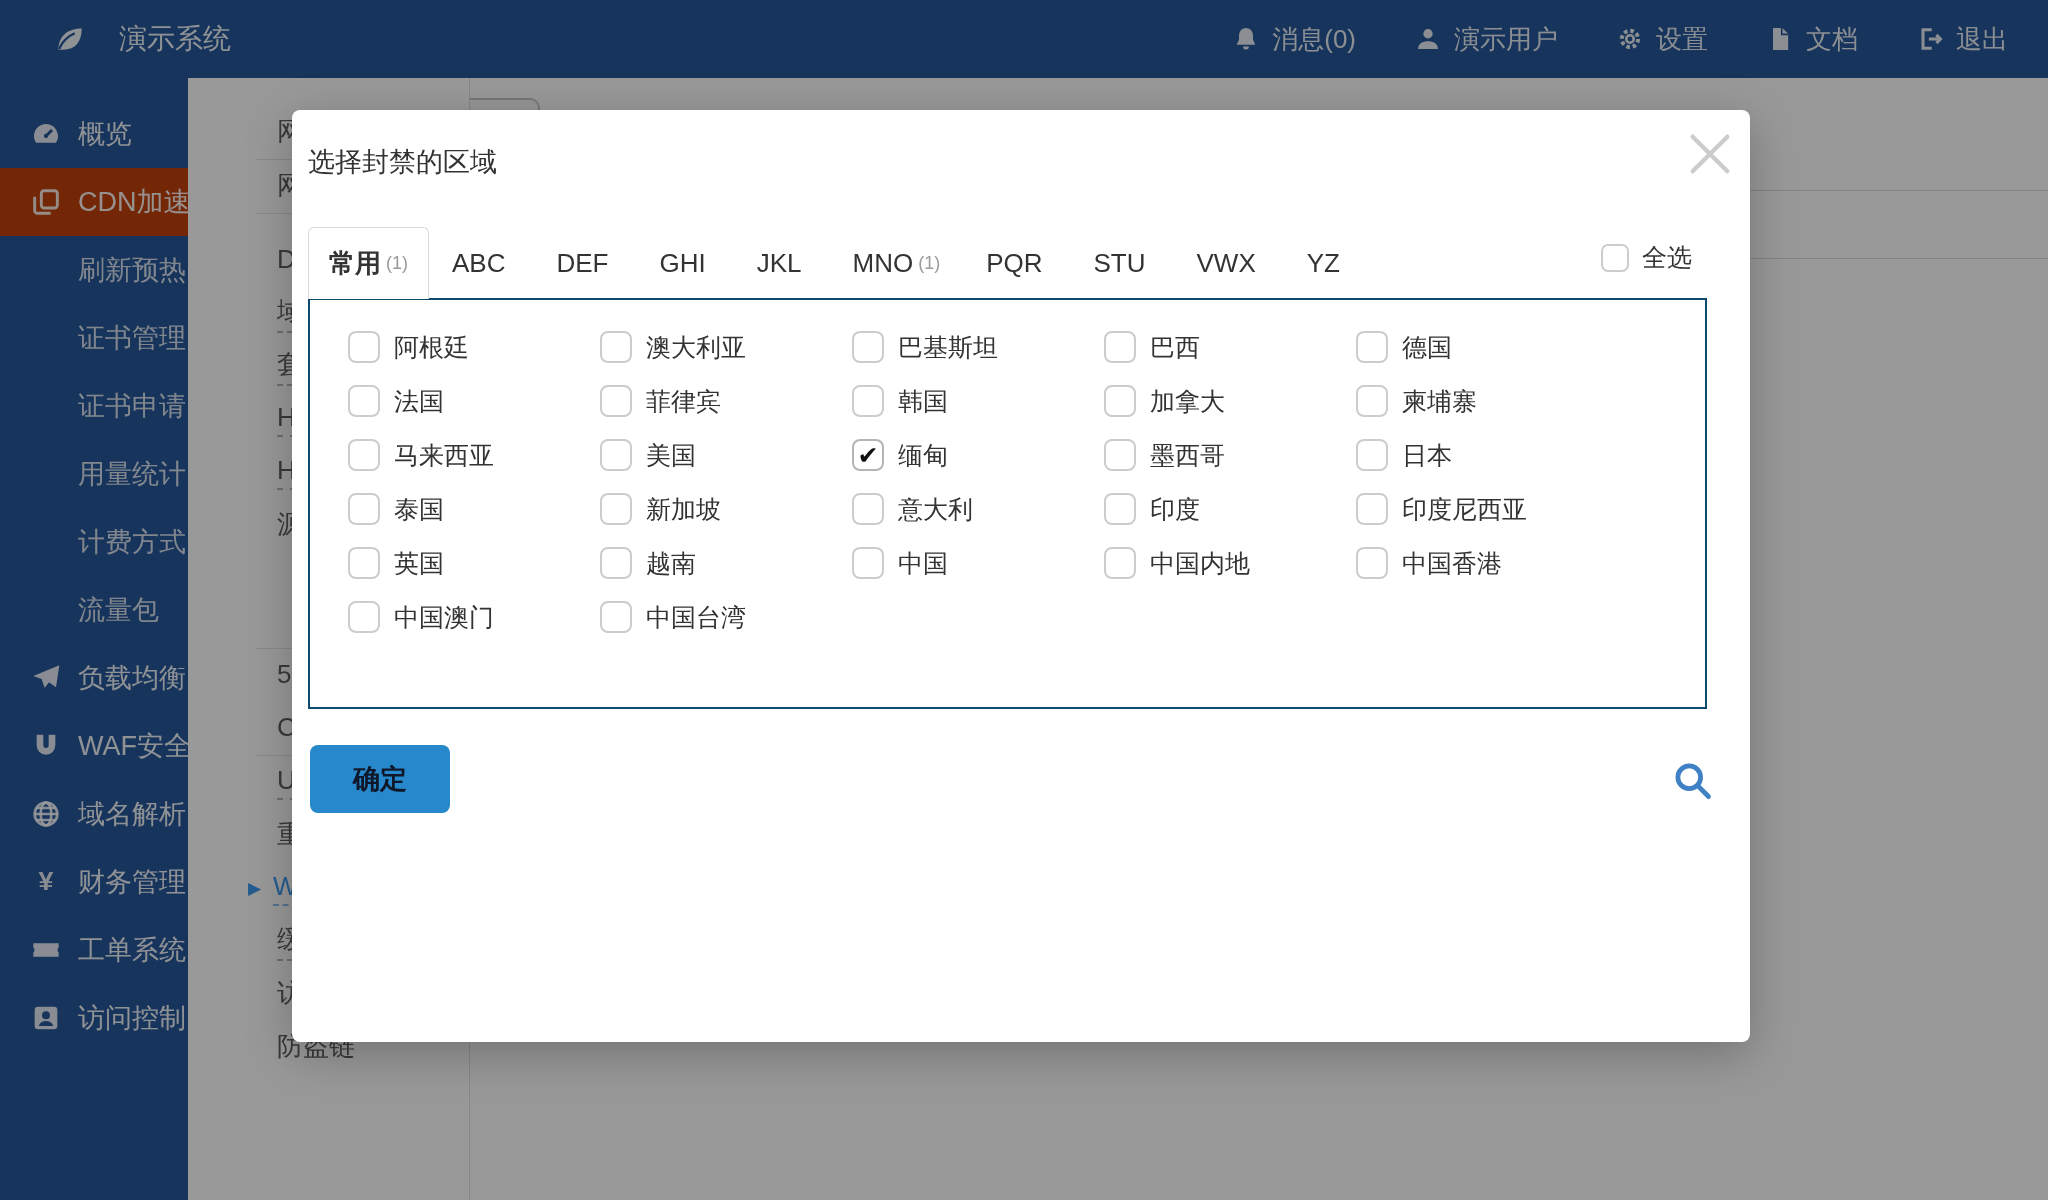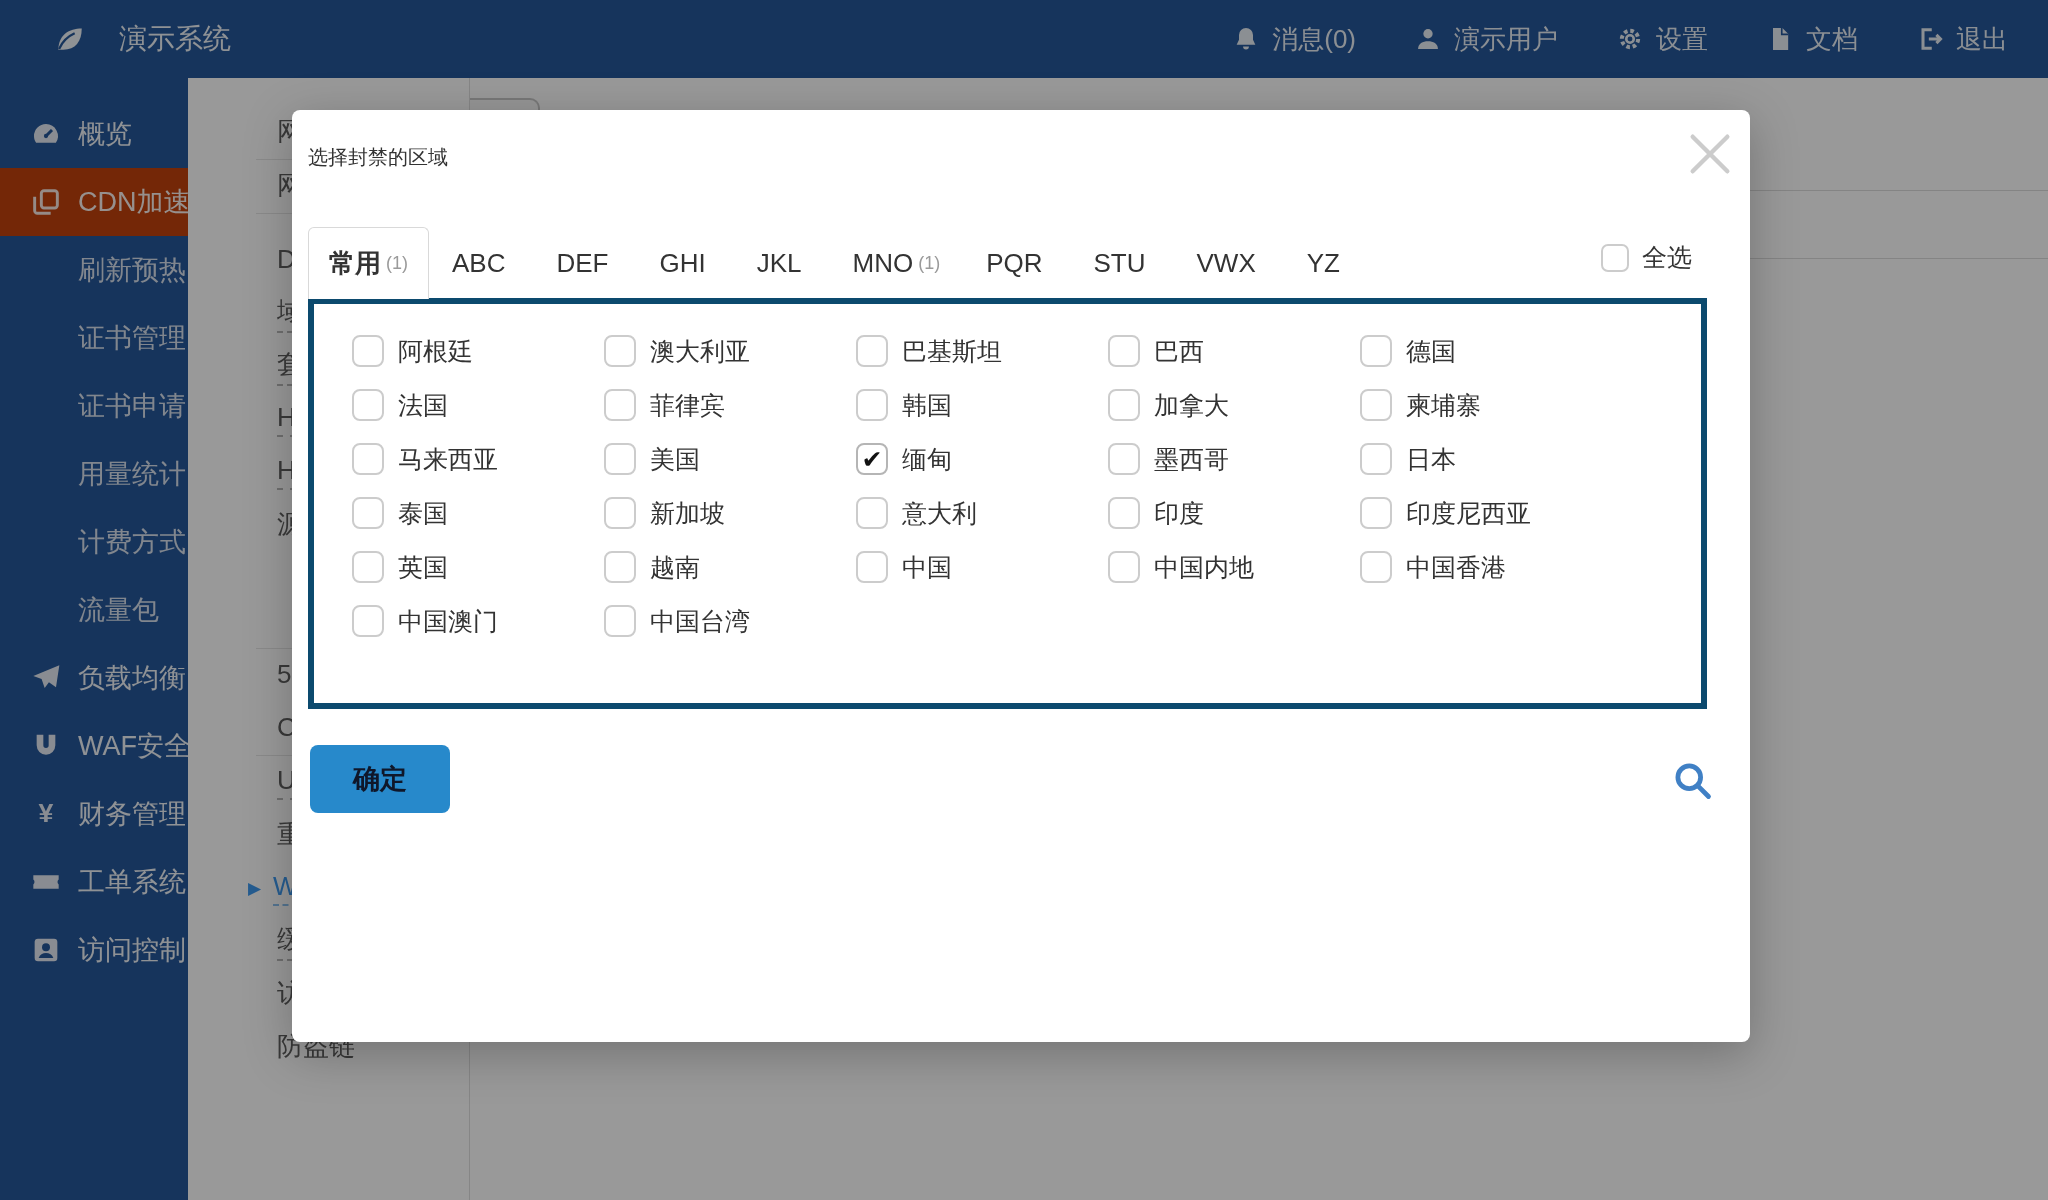--- a/index.html
+++ b/index.html
@@ -38,28 +38,28 @@
   .bgrow.active .caret{font-size:17px;color:#3E9AF0;margin-right:12px;}
   .bgrow.active .lbl{border-bottom-color:#8cc2f0;}
   .caret{display:none;}
   .bgrow.active .caret{display:inline;}
 
   
   .overlay{position:absolute;inset:0;background:rgba(0,0,0,0.40);z-index:50;}
 
   
   .modal{position:absolute;left:292px;top:110px;width:1458px;height:932px;background:#fff;border-radius:8px;z-index:60;box-shadow:0 12px 48px rgba(0,0,0,.25);}
-  .m-title{position:absolute;left:16px;top:34px;font-size:20px;color:#333;}
+  .m-title{position:absolute;left:16px;top:34px;font-size:27px;color:#333;}
   .m-close{position:absolute;top:18px;right:14px;width:52px;height:52px;color:#ccc;cursor:pointer;}
   .tabs{position:absolute;left:16px;top:117px;display:flex;align-items:stretch;height:72px;z-index:2;list-style:none;margin:0;padding:0;}
   .tab{display:flex;align-items:center;padding:0 23px;font-size:26px;color:#333;cursor:pointer;background:transparent;}
   .tab.active{border:1px solid #d9d9d9;border-bottom:none;border-radius:6px 6px 0 0;background:#fff;font-weight:bold;padding:0 20px;}
   .tab .cnt{font-size:18px;color:#9a9a9a;margin-left:5px;font-weight:normal;}
   .select-all{position:absolute;top:131px;right:58px;display:flex;align-items:center;gap:13px;font-size:25px;color:#333;z-index:2;cursor:pointer;}
-  .panel{position:absolute;left:16px;top:188px;width:1399px;height:411px;border:6px solid #0c4a6e;background:#fff;box-sizing:border-box;z-index:1;}
+  .panel{position:absolute;left:16px;top:188px;width:1399px;height:411px;border:2px solid #0c4a6e;background:#fff;box-sizing:border-box;z-index:1;}
   .grid{display:grid;grid-template-columns:repeat(5,252px);row-gap:20px;padding:30px 0 0 38px;}
   .region{display:flex;align-items:center;gap:14px;height:34px;font-size:25px;color:#333;cursor:pointer;white-space:nowrap;}
   .cb{width:32px;height:32px;border:2px solid #ccc;border-radius:8px;background:#fff;box-sizing:border-box;display:flex;align-items:center;justify-content:center;flex:none;}
   .cb.small{width:28px;height:28px;border-radius:7px;}
   .region.checked .cb{border-color:#b5b5b5;}
   .region.checked .cb::after{content:"✔";font-size:25px;font-weight:bold;color:#111;line-height:1;}
   .confirm{position:absolute;left:18px;top:635px;width:140px;height:68px;background:#2789CB;color:#0f172a;font-size:27px;font-weight:bold;border:none;border-radius:8px;cursor:pointer;font-family:inherit;}
   .m-search{position:absolute;left:1378px;top:648px;width:44px;height:44px;color:#4080C5;cursor:pointer;}
 </style>
 </head>
@@ -183,20 +183,30 @@
       <div class="side-item">
         <span class="ico">
           <svg viewBox="0 0 24 24">
             <path d="M5 3.5h5v8a2 2 0 0 0 4 0v-8h5v8a7 7 0 0 1-14 0z" fill="currentColor"></path>
           </svg>
         </span>
         <span>WAF安全</span>
       </div>
       <div class="side-item">
         <span class="ico">
+          <svg viewBox="0 0 24 24" fill="none" stroke="currentColor" stroke-width="2">
+            <circle cx="12" cy="12" r="8.5"></circle>
+            <ellipse cx="12" cy="12" rx="4" ry="8.5"></ellipse>
+            <path d="M3.5 12h17M4.6 7.5h14.8M4.6 16.5h14.8"></path>
+          </svg>
+        </span>
+        <span>域名解析</span>
+      </div>
+      <div class="side-item">
+        <span class="ico">
           <svg viewBox="0 0 24 24">
             <text x="12" y="18" text-anchor="middle" font-size="20" font-weight="bold" fill="currentColor">¥</text>
           </svg>
         </span>
         <span>财务管理</span>
       </div>
       <div class="side-item">
         <span class="ico">
           <svg viewBox="0 0 24 24">
             <path d="M2.5 7h19v3.2a2.3 2.3 0 0 0 0 3.6V17h-19v-3.2a2.3 2.3 0 0 0 0-3.6z" fill="currentColor"></path>

